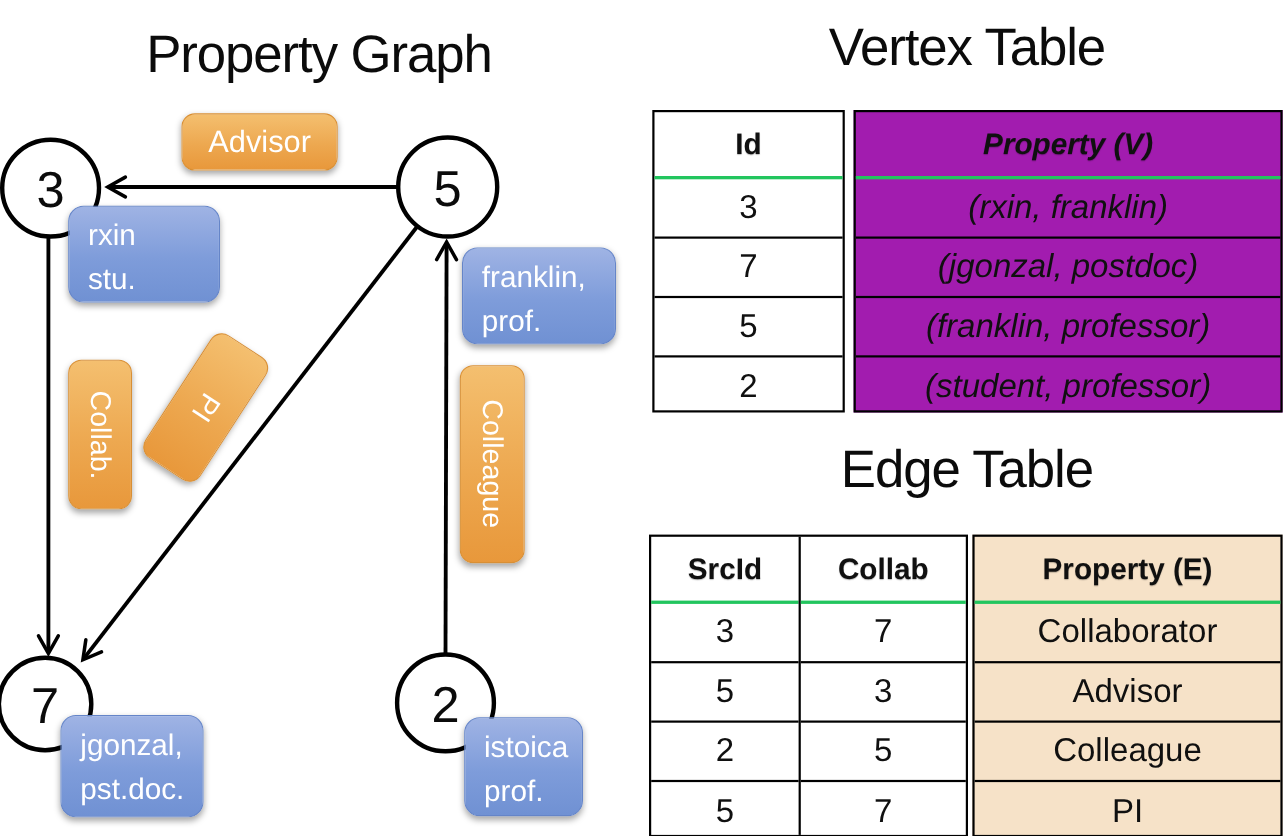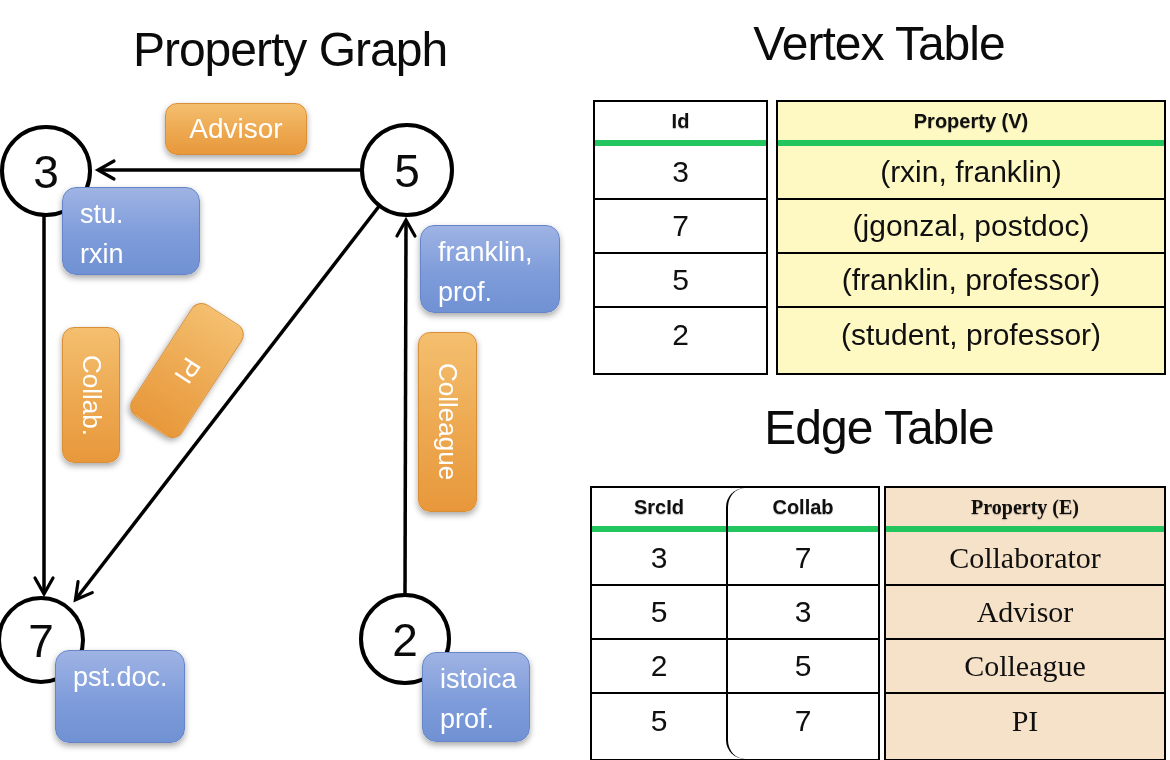--- a/index.html
+++ b/index.html
@@ -32,33 +32,33 @@
                 font-size:28px; }
   .edge-label.vert { font-size:26px; }
   .edge-label.vert span { writing-mode:vertical-rl; }
   #lbl-pi { transform:rotate(33deg); }
 
   
   .tbl-block { position:absolute; border:2px solid #000; background:#fff; }
   .tbl-cell  { display:flex; align-items:center; justify-content:center;
                height:54px; border-bottom:2px solid #000;
                font-size:30px; color:#101010; }
-  .tbl-cell.hdr { height:44px; border-bottom:6px solid #22c55e;
-                  font-size:20px; font-weight:bold;
+  .tbl-cell.hdr { height:61px; border-bottom:3px solid #22c55e;
+                  font-size:27px; font-weight:bold;
                   text-shadow:0 1px 1px rgba(0,0,0,0.25); }
   .tbl-cell:last-child { border-bottom:none; }
 
   #vt-id   { left:593px; top:100px; width:175px; height:275px; }
-  #vt-prop { left:776px; top:100px; width:390px; height:275px; background:#fef9c3; }
+  #vt-prop { left:776px; top:100px; width:390px; height:275px; background:#a21caf;font-style:italic; }
 
   #et-left { left:590px; top:486px; width:290px; height:275px; display:flex; }
-  #et-left .col { height:100%;border-radius:19px; }
+  #et-left .col { height:100%; }
   #et-left .col.src { width:134px; }
   #et-left .col.dst { flex:1; border-left:2px solid #000; }
-  #et-prop { left:884px; top:486px; width:282px; height:275px; background:#f6e2c8;font-family:Liberation Serif, serif; }
+  #et-prop { left:884px; top:486px; width:282px; height:275px; background:#f6e2c8; }
 
   .nodeid { font-size:46px; fill:#0b0b0b; }
 </style>
 </head>
 <body>
 
 <div id="stage">
 
   <div id="vertex-title" class="big-title">Vertex Table</div>
   <div id="graph-title" class="big-title">Property Graph</div>
@@ -81,28 +81,29 @@
       <circle cx="407" cy="170" r="45" fill="#fff" stroke="#000" stroke-width="4"></circle>
       <circle cx="41" cy="640" r="42" fill="#fff" stroke="#000" stroke-width="4"></circle>
       <circle cx="405" cy="639" r="44" fill="#fff" stroke="#000" stroke-width="4"></circle>
       <text class="nodeid" x="46" y="188" text-anchor="middle">3</text>
       <text class="nodeid" x="407" y="187" text-anchor="middle">5</text>
       <text class="nodeid" x="41" y="657" text-anchor="middle">7</text>
       <text class="nodeid" x="405" y="656" text-anchor="middle">2</text>
     </svg>
 
     <div class="prop-box" style="left:62px;  top:187px; width:138px; height:88px;">
+      <div>rxin</div>
       <div>stu.</div>
-      <div>rxin</div>
     </div>
     <div class="prop-box" style="left:420px; top:185px; width:140px; height:88px;margin-top:40px;">
       <div>franklin,</div>
       <div>prof.</div>
     </div>
     <div class="prop-box" style="left:55px;  top:650px; width:130px; height:93px;">
+      <div>jgonzal,</div>
       <div>pst.doc.</div>
     </div>
     <div class="prop-box" style="left:422px; top:652px; width:108px; height:90px;">
       <div>istoica</div>
       <div>prof.</div>
     </div>
 
     <div class="edge-label" id="lbl-advisor" style="left:165px; top:103px; width:142px; height:52px;">
       <span>Advisor</span>
     </div>

